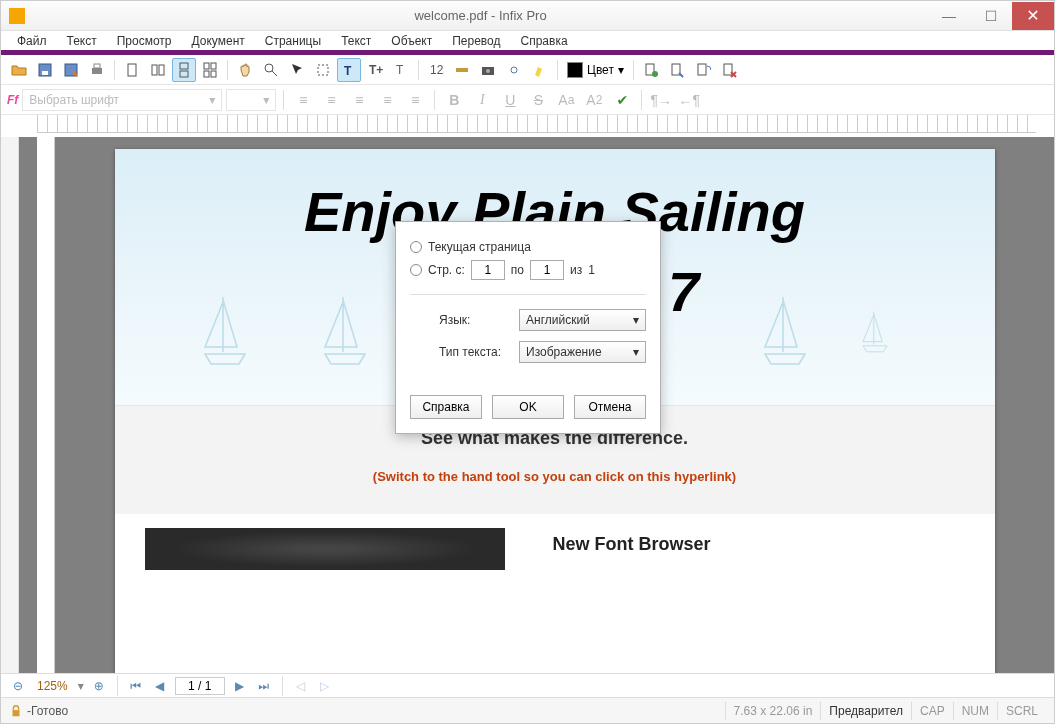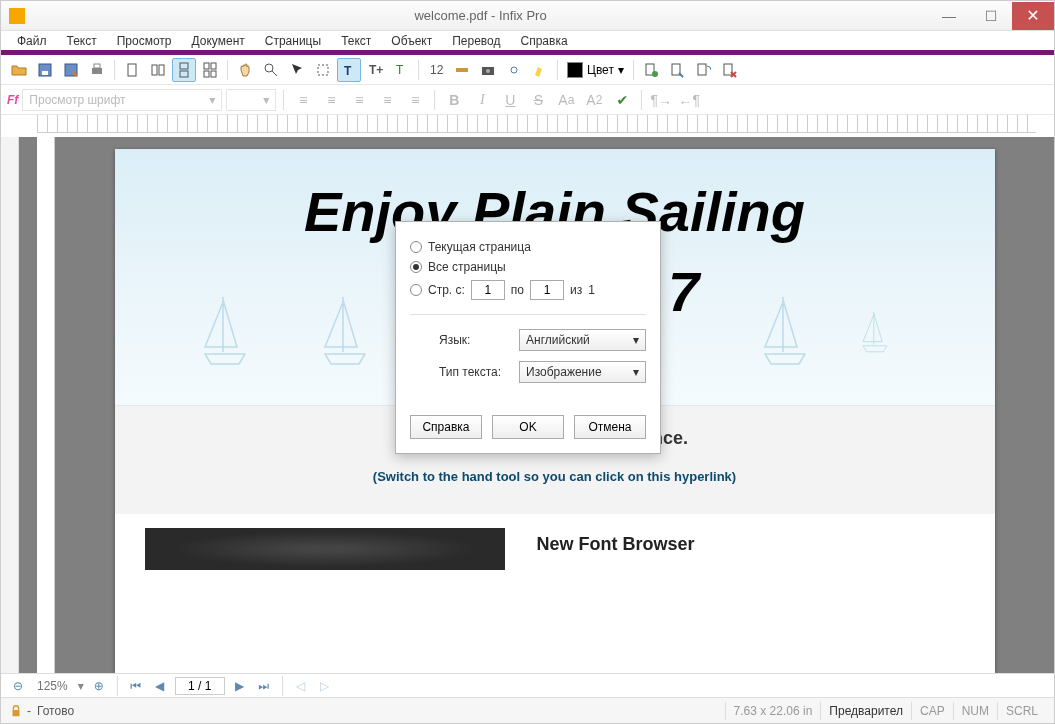--- a/index.html
+++ b/index.html
@@ -31,26 +31,26 @@
 .page { width: 880px; background:#fff; box-shadow: 0 1px 4px rgba(0,0,0,0.4); position:relative; }
 .hero { height: 256px; background: linear-gradient(#dbeef7,#eef7fb 70%, #f4fbfe); position:relative; overflow:hidden; }
 .hero h1 { position:absolute; width:100%; text-align:center; font-family: Liberation Sans, sans-serif; font-style: italic; font-weight: bold; color: #000; }
 .hero .l1 { top: 30px; font-size: 56px; }
 .hero .l2 { top: 110px; font-size: 56px; }
 .boat { position:absolute; bottom: 30px; }
 .boat svg { width: 60px; height: 80px; stroke:#bcdce9; fill:none; stroke-width:1.5; }
 .subhero { background:#f3f3f3; text-align:center; padding: 22px 0 30px 0; border-top: 1px solid #e8e8e8; }
 .subhero .tag { font-weight:bold; color:#333; font-size: 18px; margin-bottom: 20px; }
 .ovbtn { display:inline-block; background:#e77817; color:#fff; font-weight:bold; padding: 10px 18px; font-size: 15px; }
-.subhero .hint { color:#0c4a6e; font-size: 13px; font-weight:bold; margin-top: 4px; }
-.section2 { display:flex; padding: 14px 30px; gap: 32px; align-items:flex-start; }
+.subhero .hint { color:#c2410c; font-size: 13px; font-weight:bold; margin-top: 4px; }
+.section2 { display:flex; padding: 14px 30px; gap: 48px; align-items:flex-start; }
 .imgbox { width: 360px; height: 42px; background: #2a2a2a; background-image: radial-gradient(#444 10%, #2a2a2a 60%); }
 .sec2title { font-weight: 800; font-size: 18px; color:#222; padding-top: 6px; }
 .navbar { position:absolute; bottom: 26px; left:0; right:0; height: 24px; background:#fff; border-top:1px solid #ddd; display:flex; align-items:center; padding: 0 8px; gap: 6px; }
-.navbar .zoom { color:#737373; padding: 0 4px; }
+.navbar .zoom { color:#a16207; padding: 0 4px; }
 .navbar input { width: 50px; height: 18px; text-align:center; border: 1px solid #ccc; }
 .navbtn { width: 18px; height: 18px; display:flex; align-items:center; justify-content:center; color:#5b8ab5; font-size: 12px; }
 .statusbar { position:absolute; bottom:0; left:0; right:0; height:26px; background:#f6f6f6; border-top:1px solid #ddd; display:flex; align-items:center; padding: 0 8px; font-size: 12px; color:#666; }
 .statusbar .sp { flex:1; }
 .statusbar .cell { padding: 0 8px; border-left: 1px solid #ddd; height: 18px; display:flex; align-items:center; color:#999; }
 .dialog { position:absolute; left: 394px; top: 220px; width: 266px; background: #fff; border: 1px solid #b1b1b1; box-shadow: 0 3px 12px rgba(0,0,0,0.25); }
 .dialog .dtitle { height: 30px; background: linear-gradient(#fdfdfd,#f0f0f0); text-align:center; line-height: 30px; color:#555; font-size: 13px; border-bottom: 1px solid #e4e4e4; }
 .dbody { padding: 12px 14px; color:#333; }
 .radio-row { display:flex; align-items:center; gap: 6px; margin: 6px 0; }
 .radio { width: 12px; height: 12px; border: 1px solid #888; border-radius: 50%; display:inline-flex; align-items:center; justify-content:center; }
@@ -232,21 +232,21 @@
       <svg viewBox="0 0 16 16">
         <rect x="3" y="2" width="8" height="11" fill="none" stroke="#555"></rect>
         <path d="M10 10l5 5M15 10l-5 5" stroke="#c54a4a" stroke-width="2"></path>
       </svg>
     </div>
 </div>
 
 <div class="fmtbar">
   <span style="font-style:italic;font-weight:bold;color:#ec4899;">Ff</span>
   <div class="fontsel">
-    <span>Просмотр шрифт</span>
+    <span>Выбрать шрифт</span>
     <span>▾</span>
   </div>
   <div class="fontsel" style="width:50px">
       <span></span>
       <span>▾</span>
     </div>
   <div class="sep"></div>
   <div class="tbtn">≡</div>
   <div class="tbtn">≡</div>
   <div class="tbtn">≡</div>
@@ -318,38 +318,34 @@
   <div class="navbtn" style="opacity:.4">◁</div>
   <div class="navbtn" style="opacity:.4">▷</div>
 </div>
 
 <div class="statusbar">
   <svg class="lock-icon" viewBox="0 0 16 16">
       <rect x="4" y="7" width="8" height="7" fill="#d89a2b"></rect>
       <path d="M5 7V5a3 3 0 016 0v2" fill="none" stroke="#d89a2b" stroke-width="1.5"></path>
     </svg>
   <span style="color:#555;margin-left:4px">-</span>
-  <span style="margin-left:6px;color:#555">Готово</span>
+  <span style="color:#555">Готово</span>
   <div class="sp"></div>
   <div class="cell">7.63 x 22.06 in</div>
   <div class="cell" style="color:#333">Предварител</div>
   <div class="cell">CAP</div>
   <div class="cell">NUM</div>
   <div class="cell">SCRL</div>
 </div>
 
 <div class="dialog">
   <div class="dbody">
     <div class="radio-row">
       <span class="radio"></span>
       <span>Текущая страница</span>
-    </div>
-    <div class="radio-row">
-      <span class="radio sel"></span>
-      <span>Все страницы</span>
     </div>
     <div class="radio-row">
       <span class="radio"></span>
       <span>Стр. с:</span>
       <input class="numin" value="1" style="">
       <span>по</span>
       <input class="numin" value="1" style="">
       <span>из</span>
       <span>1</span>
     </div>

